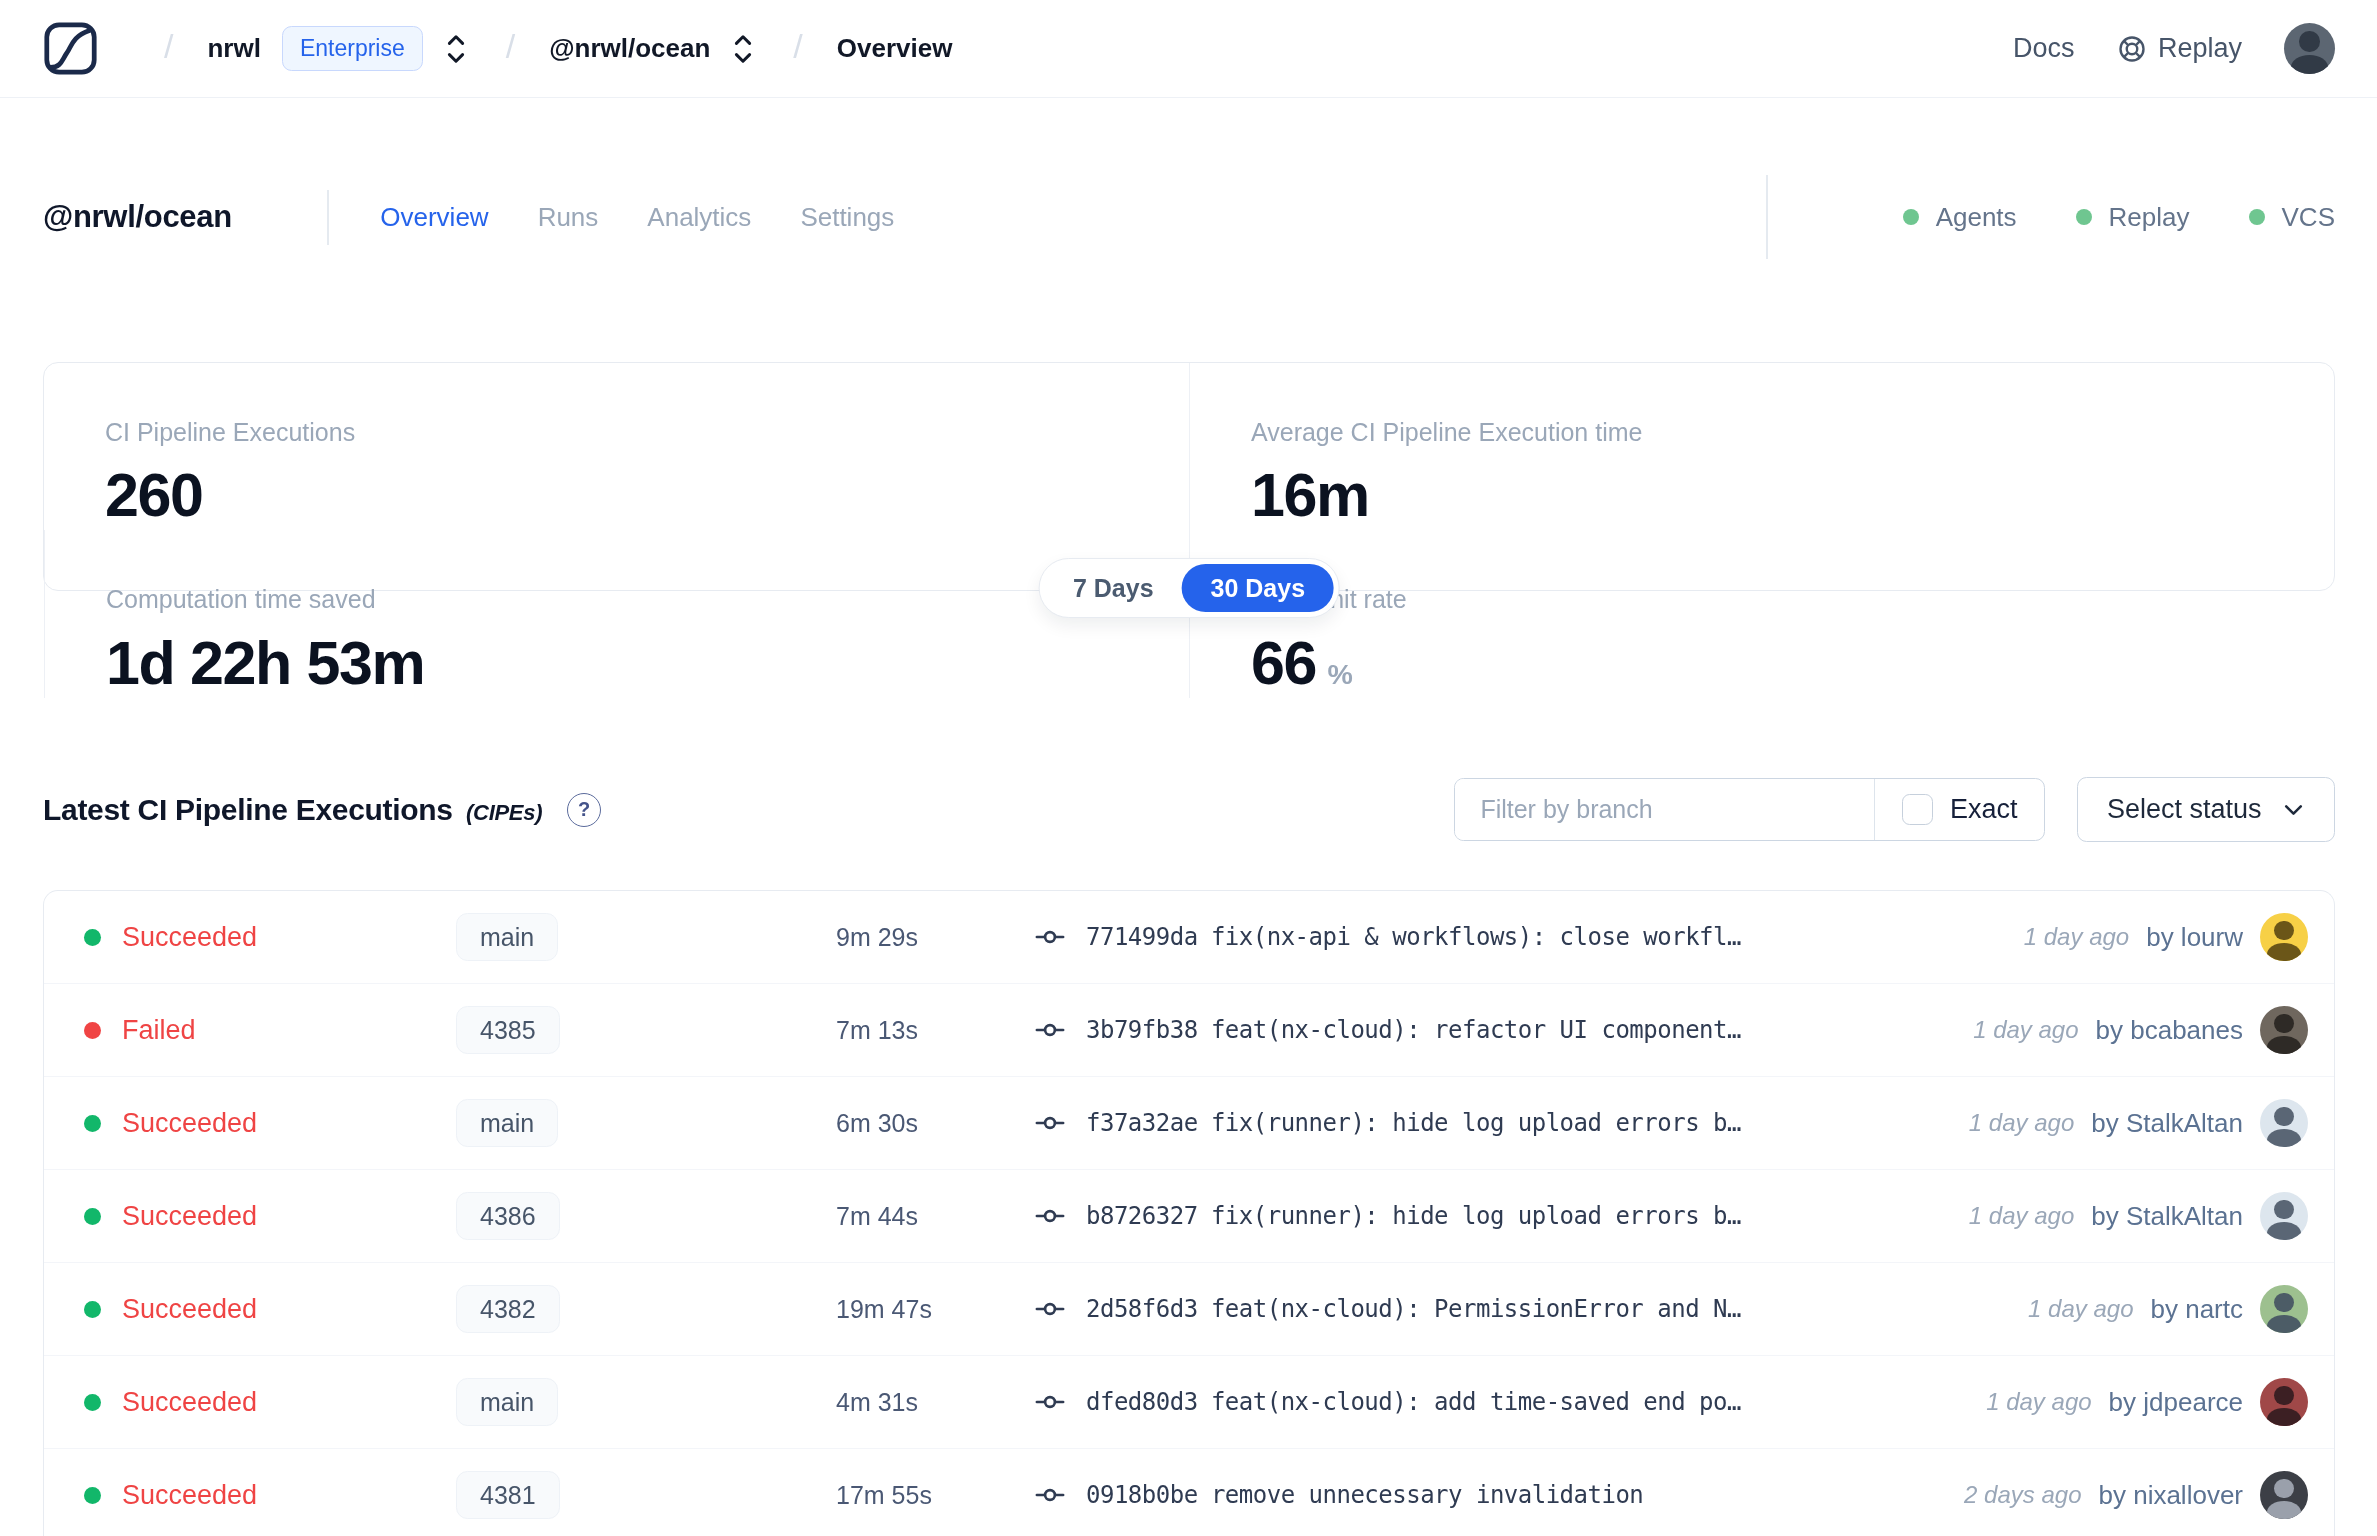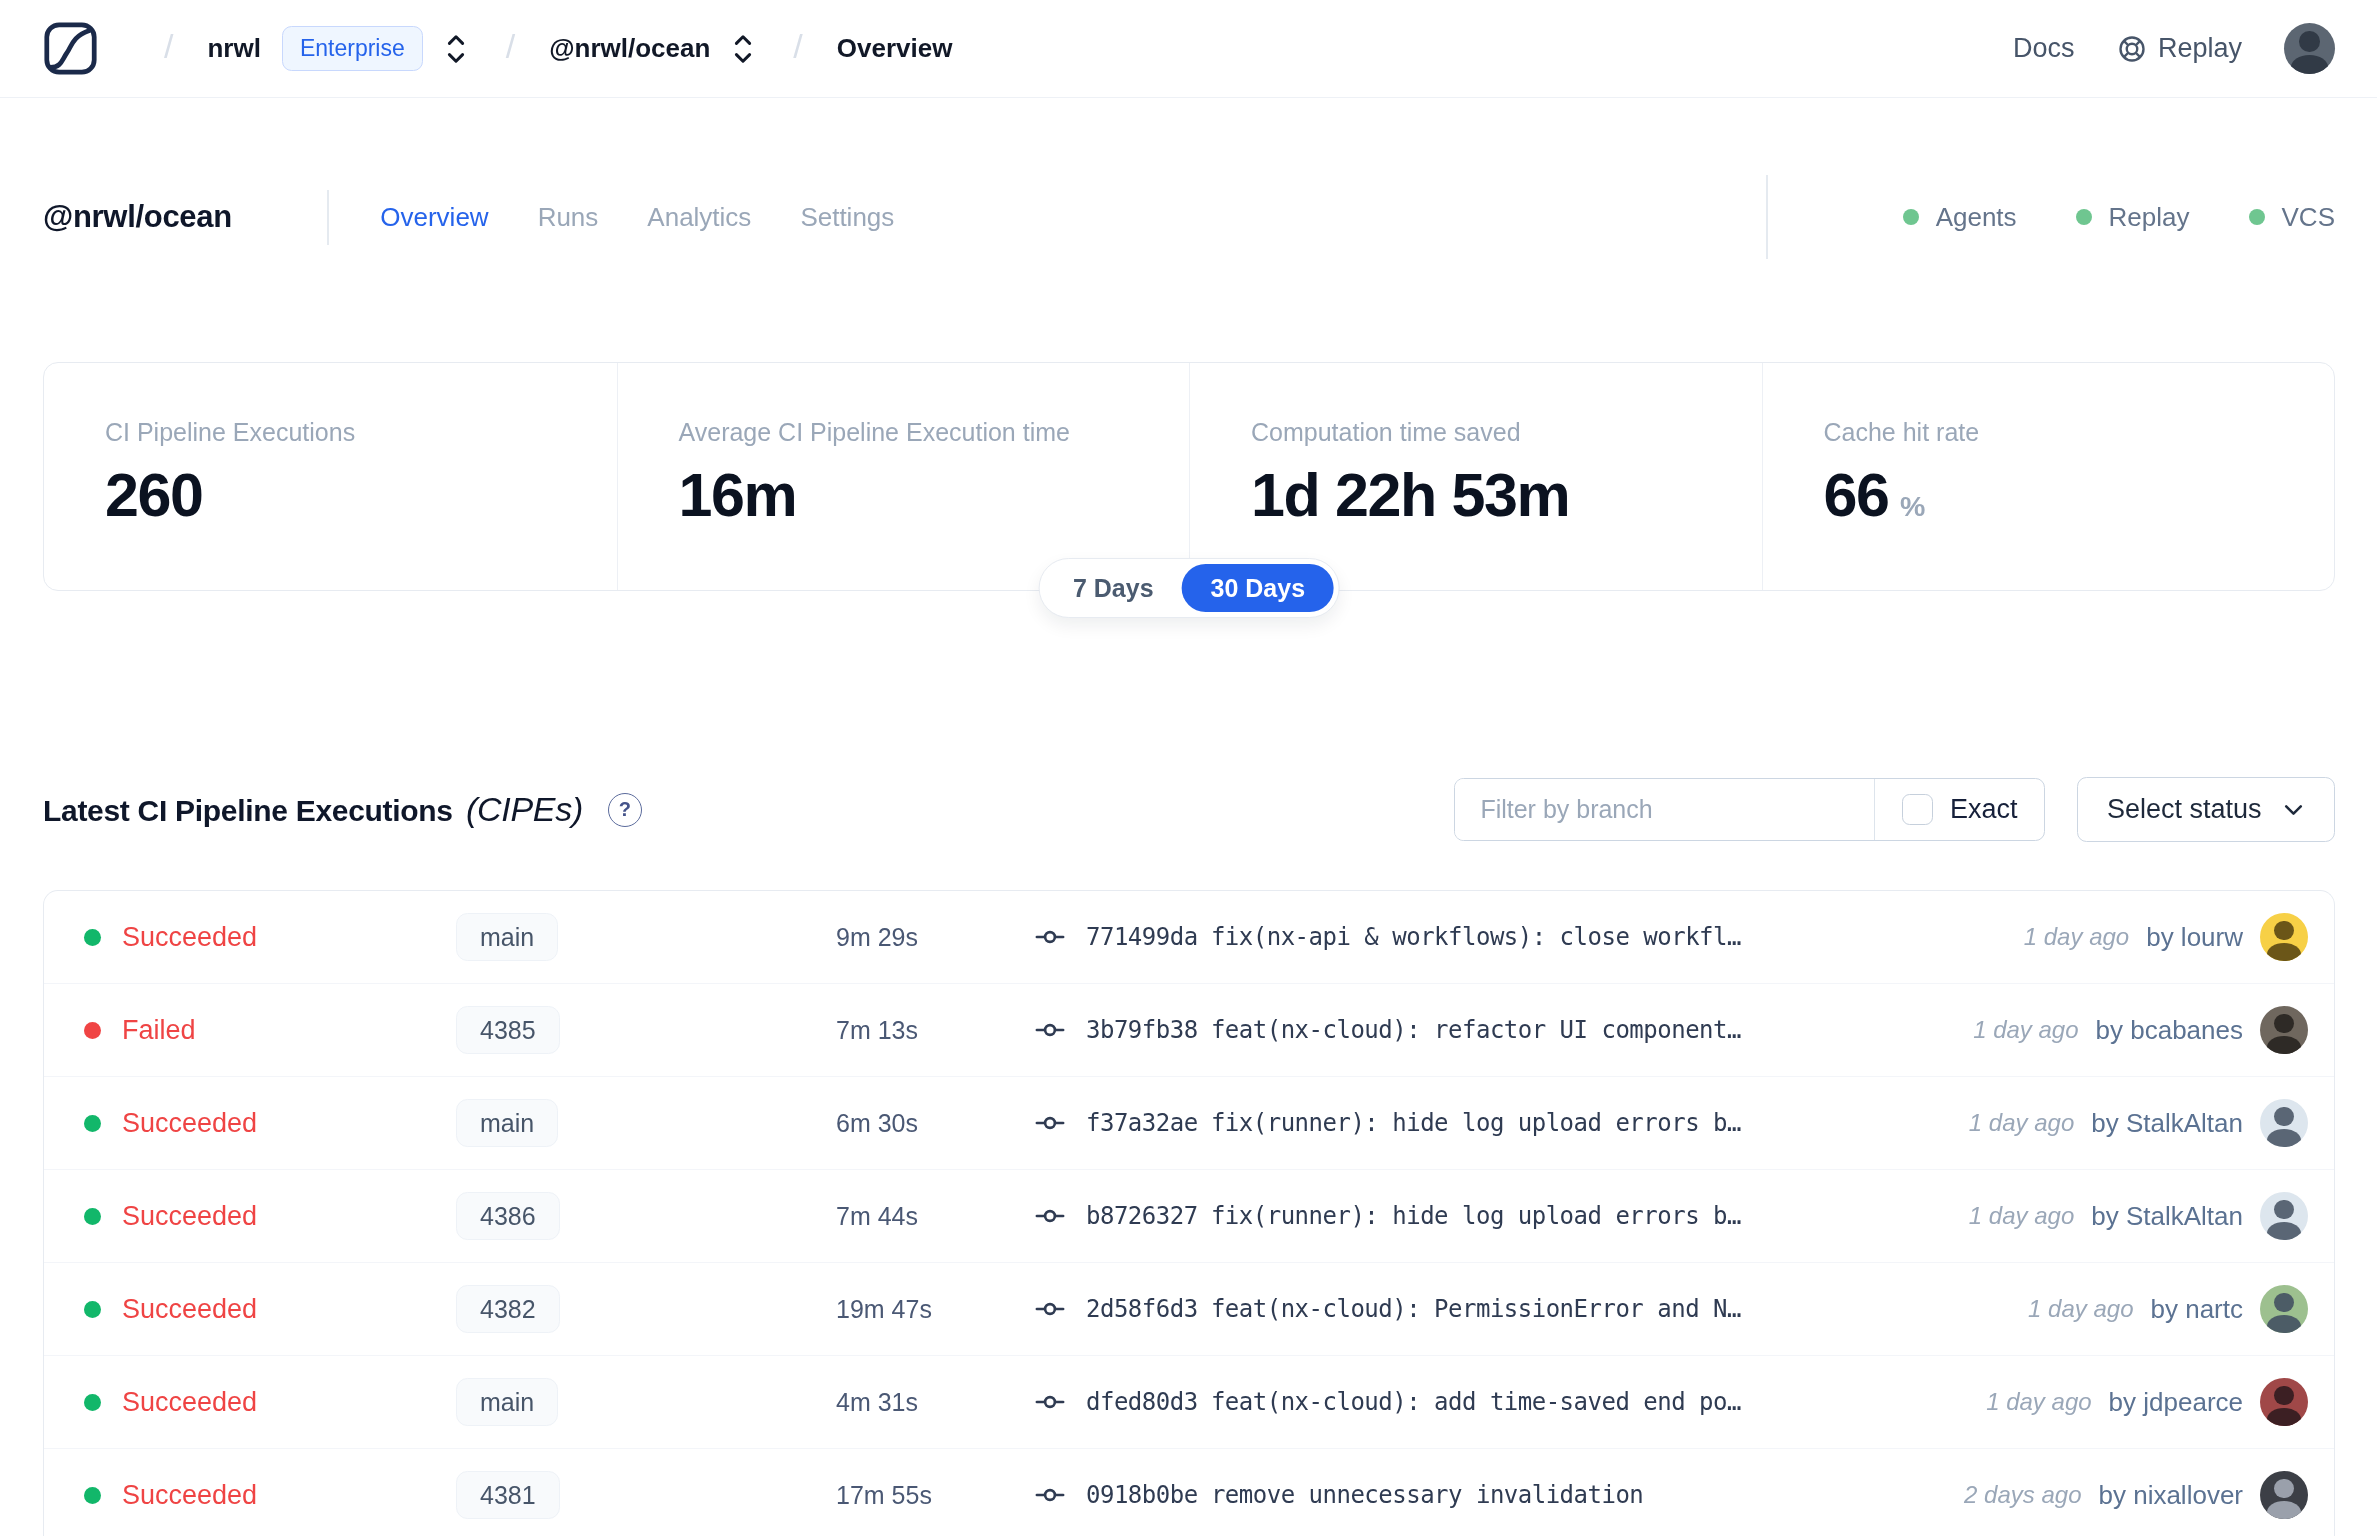--- a/index.html
+++ b/index.html
@@ -30,34 +30,34 @@
   .tab{font-size:26px;font-weight:500;color:#9aa7b8;cursor:pointer;}
   .tab.active{color:#2563eb;}
   .head-right{margin-left:auto;display:flex;align-items:center;}
   .vdiv2{width:1.9px;height:84px;background:#e5eaf0;margin-right:76px;}
   .service{display:flex;align-items:center;gap:17px;margin-left:59px;cursor:pointer;}
   .service-dot{width:16px;height:16px;border-radius:50%;}
   .service-label{font-size:26px;font-weight:500;color:#64748b;}
 
   
   .stats-wrap{margin:102px 43px 0;position:relative;}
-  .stats{border:1.9px solid #e7ebf1;border-radius:15px;display:grid;grid-template-columns:repeat(4,1fr);height:227px;background:#fff;}
+  .stats{border:1.9px solid #e7ebf1;border-radius:15px;display:grid;grid-template-columns:repeat(2,1fr);height:227px;background:#fff;}
   .stat-cell{padding:55px 19px 0 61px;}
   .stat-cell + .stat-cell{border-left:1.9px solid #edf0f5;}
   .stat-label{font-size:25px;font-weight:500;color:#9aa7b8;}
   .stat-value{margin-top:13.3px;font-size:61px;font-weight:800;color:#0b1220;letter-spacing:-1.4px;display:flex;align-items:baseline;}
   .stat-unit{font-size:28.5px;font-weight:600;color:#9aa7b8;letter-spacing:0;margin-left:11.4px;}
   .range-toggle{position:absolute;left:50%;bottom:-27px;transform:translateX(-50%);background:#fff;border:1.9px solid #e7ebf1;border-radius:950px;padding:4.8px;display:flex;align-items:center;box-shadow:0 7.6px 17px rgba(15,23,42,.07);}
   .range-opt{font-size:25px;font-weight:700;color:#4b5b70;padding:9.5px 28.5px;border-radius:950px;cursor:pointer;white-space:nowrap;}
   .range-opt.active{background:#2563eb;color:#fff;}
 
   
   .cipe-head{margin:186px 43px 0;display:flex;align-items:center;}
   .cipe-title{font-size:30px;font-weight:700;margin:0;letter-spacing:-0.3px;display:flex;align-items:baseline;}
-  .cipe-sub{font-style:italic;font-weight:400;font-size:34px;margin-left:13.3px;}
+  .cipe-sub{font-style:italic;font-weight:700;font-size:22px;margin-left:13.3px;}
   .help-badge{width:32px;height:32px;border:1.9px solid #5b6b9c;border-radius:50%;color:#44538a;font-size:20px;font-weight:700;display:flex;align-items:center;justify-content:center;margin-left:25px;cursor:pointer;}
   .cipe-controls{margin-left:auto;display:flex;align-items:center;gap:32px;}
   .filter-group{display:flex;align-items:stretch;height:61px;border:1.9px solid #ccd6e2;border-radius:9.5px;background:#fff;overflow:hidden;}
   .filter-input{border:none;outline:none;width:369px;padding:0 25px;font-size:25px;font-family:"Liberation Sans",sans-serif;color:#0f172a;}
   .filter-input::placeholder{color:#9aa7b8;}
   .exact-seg{display:flex;align-items:center;gap:17px;padding:0 27px;border-left:1.9px solid #dde4ec;}
   .checkbox{width:28.5px;height:28.5px;border:1.9px solid #c6d0dc;border-radius:7.6px;background:#fff;cursor:pointer;}
   .exact-label{font-size:27px;color:#16203a;}
   .status-select{height:65px;box-sizing:border-box;border:1.9px solid #ccd6e2;border-radius:9.5px;background:#fff;display:flex;align-items:center;gap:19px;padding:0 28.5px;font-size:27px;font-weight:500;color:#1e293b;cursor:pointer;}
 

